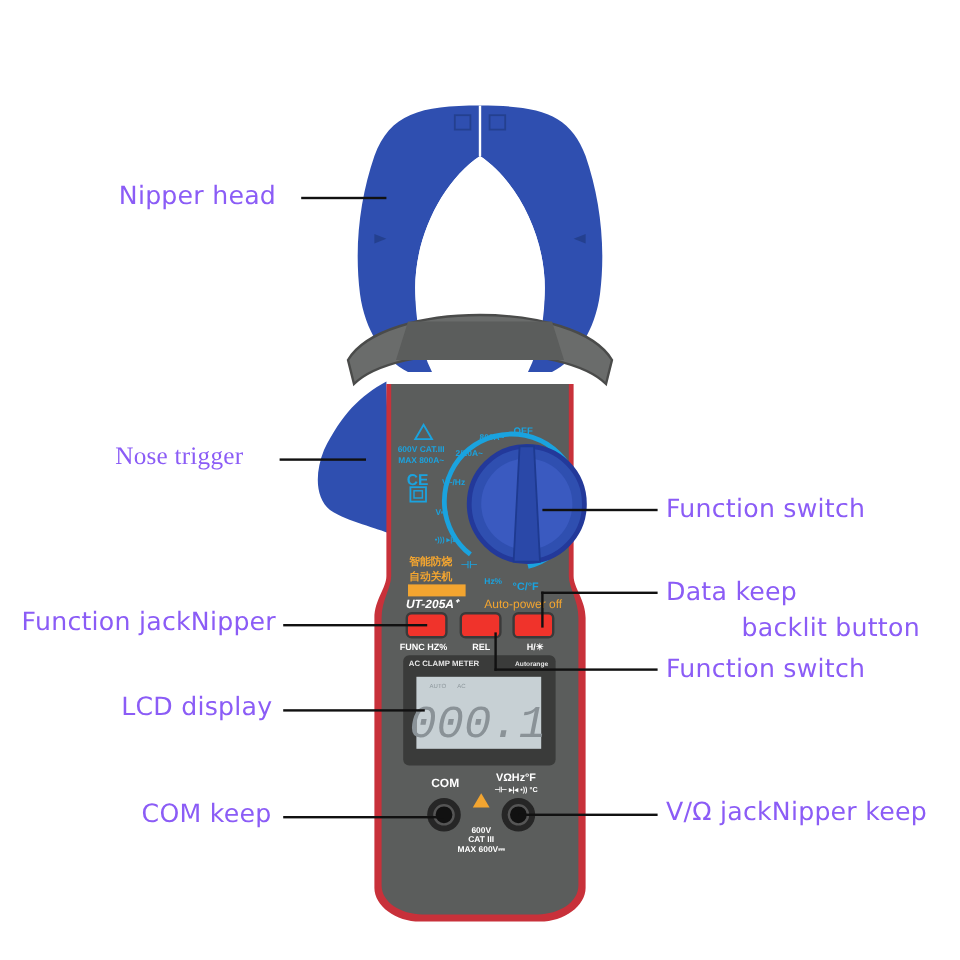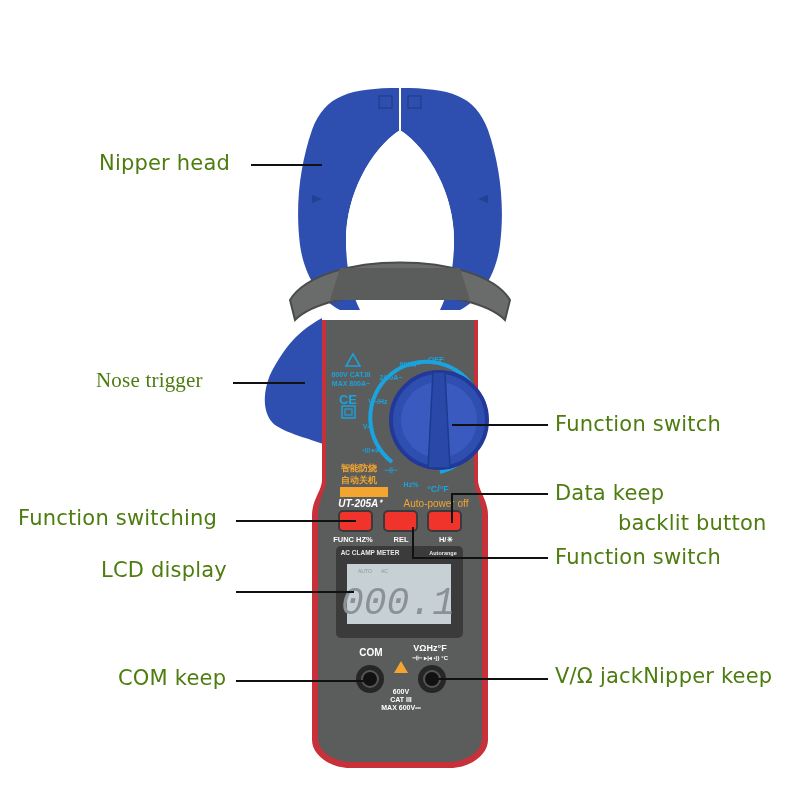--- a/index.html
+++ b/index.html
@@ -1,17 +1,17 @@
 <!DOCTYPE html>
 <html><head>
 <meta charset="utf-8">
 <style>
   html, body { margin:0; padding:0; background:#ffffff; }
   body { width:800px; height:800px; position:relative; overflow:hidden; font-family:"DejaVu Sans", sans-serif; }
-  .label { position:absolute; font-size:21px; color:#4d7c0f; white-space:nowrap; font-family:"DejaVu Sans", sans-serif; letter-spacing:0.2px; }
+  .label { position:absolute; font-size:21px; color:#8b5cf6; white-space:nowrap; font-family:"DejaVu Sans", sans-serif; letter-spacing:0.2px; }
   .leader { position:absolute; background:#111; height:2px; }
   .vleader { position:absolute; background:#111; width:2px; }
   .meter { position:absolute; left:0; top:0; width:800px; height:800px; }
   .t { font-family:"Liberation Sans", sans-serif; font-weight:bold; }
 </style>
 </head>
 <body>
 
 <svg class="meter" viewBox="0 0 800 800" xmlns="http://www.w3.org/2000/svg">
 
@@ -109,27 +109,27 @@
 <div class="leader" style="left:233px; top:382px; width:72px;"></div>
 
 <div class="label" style="left:555px; top:412px;">Function switch</div>
 <div class="leader" style="left:452px; top:424px; width:96px;"></div>
 
 <div class="label" style="left:555px; top:481px;">Data keep</div>
 <div class="label" style="left:570px; top:511px;margin-left:48px;">backlit button</div>
 <div class="leader" style="left:451px; top:493px; width:97px;"></div>
 <div class="vleader" style="left:451px; top:493px; height:30px;"></div>
 
-<div class="label" style="left:18px; top:506px;">Function switching</div>
+<div class="label" style="left:18px; top:506px;">Function jackNipper</div>
 <div class="leader" style="left:236px; top:520px; width:120px;"></div>
 
 <div class="label" style="left:555px; top:545px;">Function switch</div>
 <div class="vleader" style="left:412px; top:527px; height:32px;"></div>
 <div class="leader" style="left:412px; top:557px; width:136px;"></div>
 
-<div class="label" style="left:101px; top:558px;">LCD display</div>
+<div class="label" style="left:101px; top:577px;">LCD display</div>
 <div class="leader" style="left:236px; top:591px; width:118px;"></div>
 
 <div class="label" style="left:118px; top:666px;">COM keep</div>
 <div class="leader" style="left:236px; top:680px; width:134px;"></div>
 
 <div class="label" style="left:555px; top:664px;">V/Ω jackNipper keep</div>
 <div class="leader" style="left:432px; top:678px; width:116px;"></div>
 
 </body></html>

